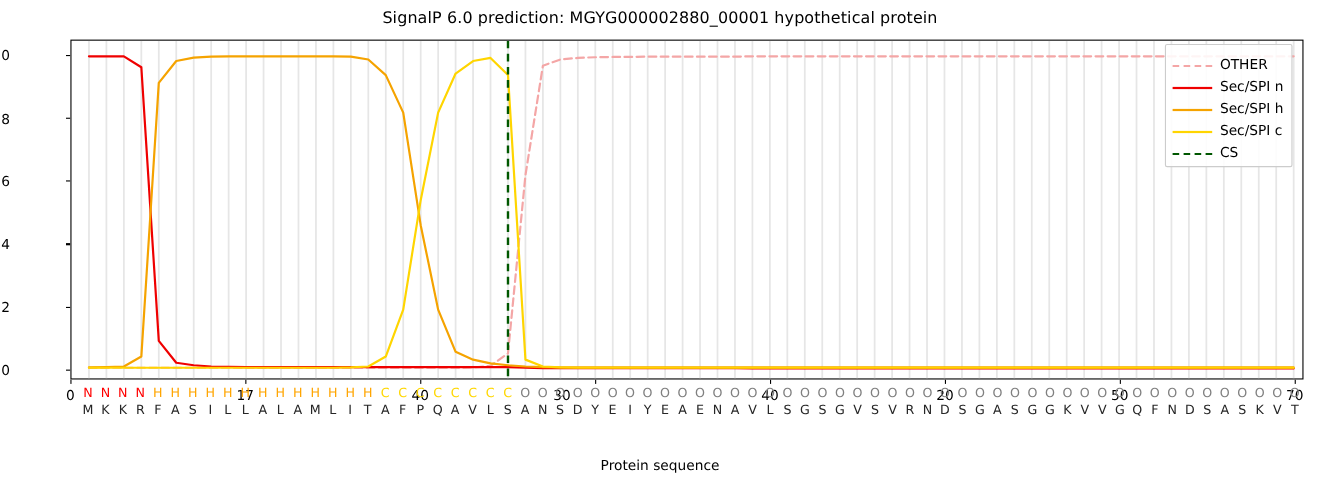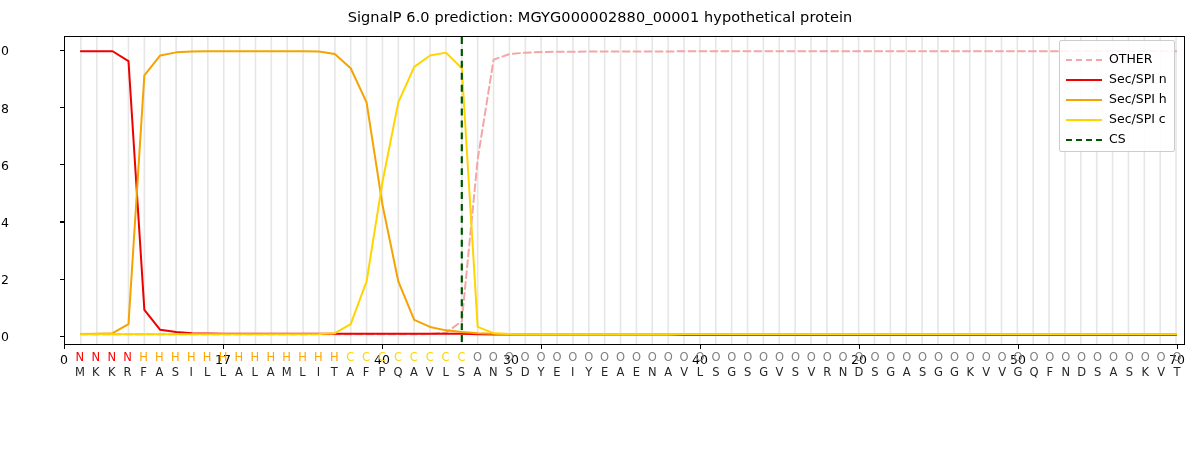--- a/index.html
+++ b/index.html
@@ -166,20 +166,21 @@
   }
 </style>
 </head>
 <body>
 
 <div id="figure">
 
   <div id="chart-title">SignalP 6.0 prediction: MGYG000002880_00001 hypothetical protein</div>
 
   <div id="y-axis-label">Probability</div>
+  <div id="x-axis-label">Protein sequence</div>
 
   <div id="y-ticks">
       <div class="ytick-label" style="top: 336.417px;">0.0</div>
       <div class="ytick-mark" style="top: 335.917px;"></div>
       <div class="ytick-label" style="top: 279.194px;">0.2</div>
       <div class="ytick-mark" style="top: 278.694px;"></div>
       <div class="ytick-label" style="top: 221.972px;">0.4</div>
       <div class="ytick-mark" style="top: 221.472px;"></div>
       <div class="ytick-label" style="top: 164.75px;">0.6</div>
       <div class="ytick-mark" style="top: 164.25px;"></div>

